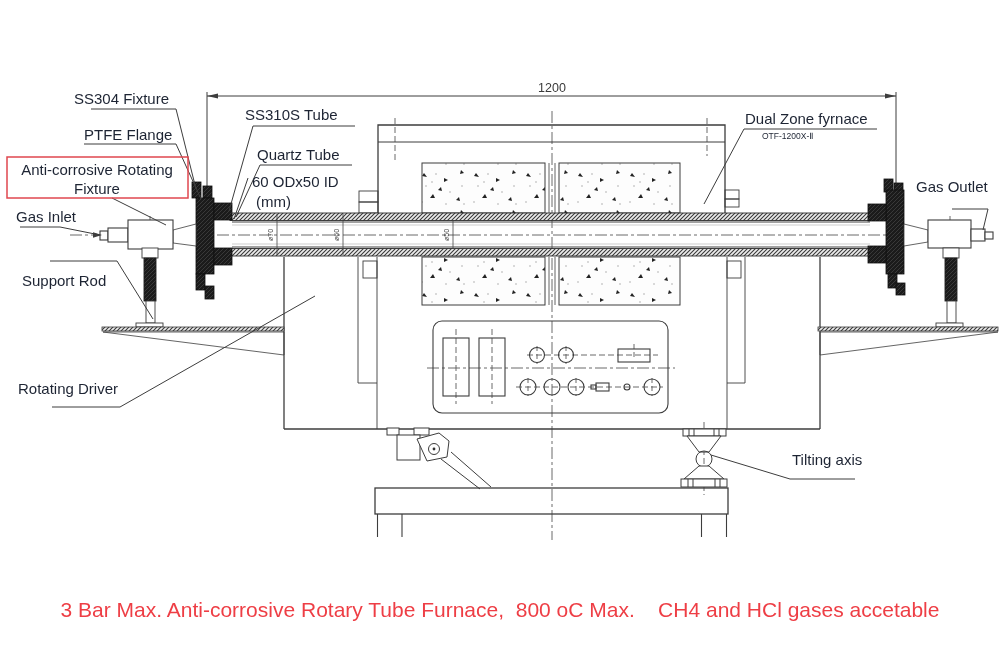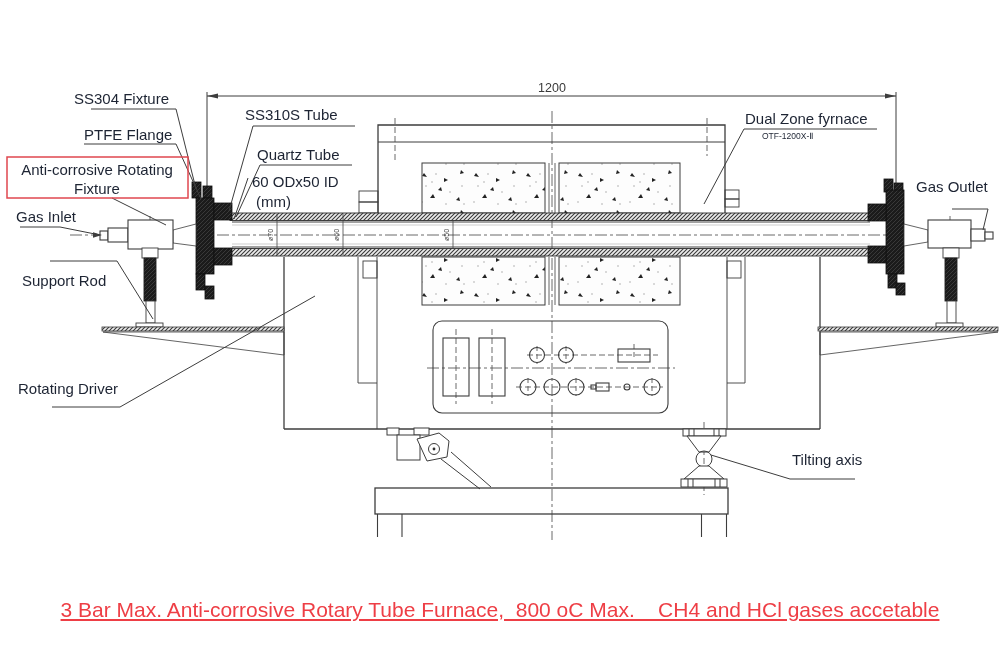--- a/index.html
+++ b/index.html
@@ -5,21 +5,21 @@
   html,body{margin:0;padding:0;background:#ffffff;}
   #stage{position:relative;width:1000px;height:665px;background:#ffffff;overflow:hidden;
          font-family:"Liberation Sans",sans-serif;margin-top:8px;}
   svg{position:absolute;left:0;top:0;}
   svg text{font-family:"Liberation Sans",sans-serif;fill:#1d2433;}
   .lbl{font-size:15px;}
   .small{font-size:8.5px;fill:#1d2433;}
   .dim{font-size:12.5px;fill:#3a3a3a;}
   .dia{font-size:7px;fill:#444;}
   #caption{position:absolute;left:0;top:590px;width:1000px;text-align:center;
-           color:#ee3e45;font-size:21px;white-space:pre;text-decoration:underline;}
+           color:#ee3e45;font-size:21px;white-space:pre;}
 </style>
 </head>
 <body>
 
 <div id="stage">
 <svg width="1000" height="665" viewBox="0 0 1000 665">
   <defs>
     <pattern id="tubeHatch" width="4" height="4" patternUnits="userSpaceOnUse">
       <rect width="4" height="4" fill="#ececec"></rect>
       <path d="M0,4 L4,0 M-1,1 L1,-1 M3,5 L5,3" stroke="#3a3a3a" stroke-width="1.1"></path>

